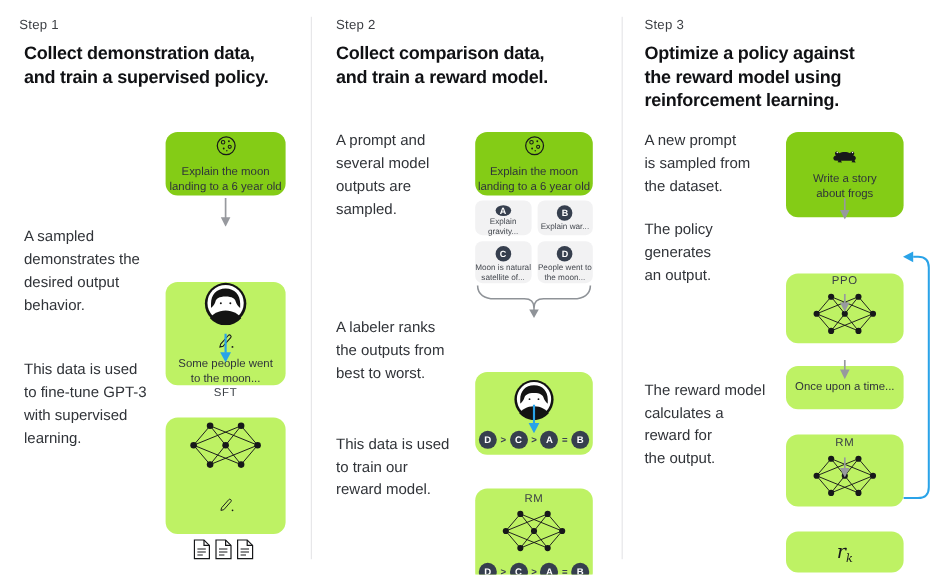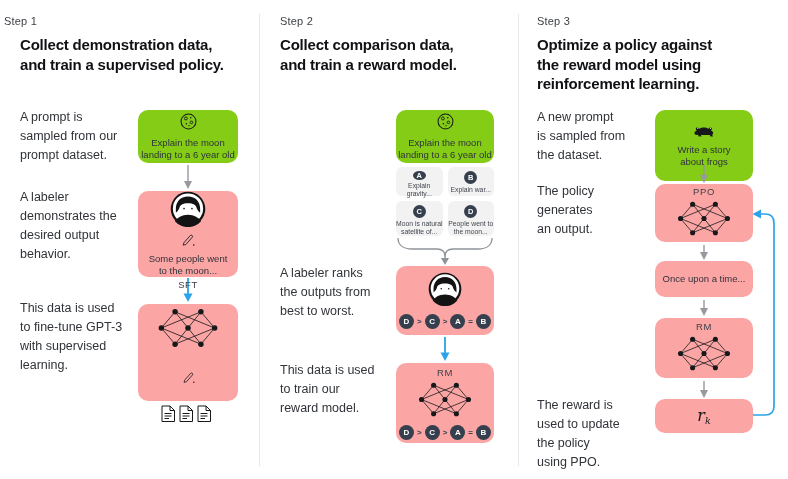--- a/index.html
+++ b/index.html
@@ -8,48 +8,45 @@
     font-family:"Liberation Sans","DejaVu Sans",sans-serif;color:#2f3136;
   }
   .abs{position:absolute;}
   .ml{white-space:pre-line;}
   .step-label{font-size:11px;color:#3c3f44;letter-spacing:.2px;}
   .heading{font-size:15px;line-height:19.5px;font-weight:bold;color:#101114;letter-spacing:-.2px;}
   .para{font-size:12.5px;line-height:19px;color:#303338;width:120px;}
   .divider{width:1px;background:#e7e7e9;}
   .card{border-radius:10px;display:flex;flex-direction:column;align-items:center;justify-content:center;text-align:center;}
   .card-blue{background:#84cc16;}
-  .card-gray{background:#fca5a5;}
+  .card-gray{background:#bef264;margin-top:44px;}
   .card-text{font-size:9.5px;line-height:12px;color:#2f333a;}
   .net-label{font-size:9.5px;color:#3a3f46;letter-spacing:.6px;}
   .mini-card{background:#f2f2f3;border-radius:6px;display:flex;flex-direction:column;align-items:center;justify-content:flex-start;padding-top:4px;}
   .mini-letter{width:13px;height:13px;border-radius:50%;background:#363f4e;color:#fff;font-size:7.5px;font-weight:bold;display:flex;align-items:center;justify-content:center;}
   .mini-text{font-size:6.8px;line-height:8px;color:#43474e;text-align:center;margin-top:2px;}
   .rank-row{display:flex;align-items:center;gap:3px;}
   .rank-circle{width:15px;height:15px;border-radius:50%;background:#363f4e;color:#fff;font-size:8px;font-weight:bold;display:flex;align-items:center;justify-content:center;}
   .rank-op{font-size:8px;font-weight:bold;color:#3a4150;}
   .reward-math{font-family:"DejaVu Serif",serif;font-style:italic;font-size:16px;color:#17181a;}
   .reward-sub{font-size:9.5px;vertical-align:-3px;}
 </style>
 </head>
 <body>
 
 <div id="canvas">
 
   <div class="abs divider" style="left:259px;top:14px;height:452px;"></div>
   <div class="abs divider" style="left:518px;top:14px;height:452px;"></div>
 
-  <div class="abs step-label" style="left:4px;top:15px;">Step 1</div>
+  <div class="abs step-label" style="left:16px;top:15px;">Step 1</div>
   <div class="abs heading ml" style="left:20px;top:35px;width:220px;">Collect demonstration data,
 and train a supervised policy.</div>
 
-  <div class="abs para ml" style="left:20px;top:108px;">A prompt is
-sampled from our
-prompt dataset.</div>
-  <div class="abs para ml" style="left:20px;top:188px;">A labeler
+  <div class="abs para ml" style="left:20px;top:188px;">A sampled
 demonstrates the
 desired output
 behavior.</div>
   <div class="abs para ml" style="left:20px;top:299px;">This data is used
 to fine-tune GPT-3
 with supervised
 learning.</div>
 
   <div class="abs card card-blue" style="left:138px;top:110px;width:100px;height:53px;gap:2px;">
     <span>
@@ -156,20 +153,24 @@
             <line x1="39.5" y1="13.5" x2="44" y2="13.5"></line>
         </g>
       </svg>
     </span>
   </div>
 
   <div class="abs step-label" style="left:280px;top:15px;">Step 2</div>
   <div class="abs heading ml" style="left:280px;top:35px;width:220px;">Collect comparison data,
 and train a reward model.</div>
 
+  <div class="abs para ml" style="left:280px;top:108px;">A prompt and
+several model
+outputs are
+sampled.</div>
   <div class="abs para ml" style="left:280px;top:264px;">A labeler ranks
 the outputs from
 best to worst.</div>
   <div class="abs para ml" style="left:280px;top:361px;">This data is used
 to train our
 reward model.</div>
 
   <div class="abs card card-blue" style="left:396px;top:110px;width:98px;height:53px;gap:2px;">
     <span>
       <svg width="19" height="19" viewBox="0 0 22 22">
@@ -287,24 +288,24 @@
   <div class="abs para ml" style="left:537px;top:108px;">A new prompt
 is sampled from
 the dataset.</div>
 
   <div class="abs heading ml" style="left:537px;top:35px;width:230px;">Optimize a policy against
 the reward model using
 reinforcement learning.</div>
   <div class="abs para ml" style="left:537px;top:182px;">The policy
 generates
 an output.</div>
-  <div class="abs para ml" style="left:537px;top:396px;">The reward is
-used to update
-the policy
-using PPO.</div>
+  <div class="abs para ml" style="left:537px;top:316px;">The reward model
+calculates a
+reward for
+the output.</div>
 
   <div class="abs card card-blue" style="left:655px;top:110px;width:98px;height:71px;gap:2px;">
     <span>
       <svg width="22" height="14" viewBox="0 0 30 19">
         <path d="M3.5,14.5 C1,13 1.8,9.5 5,9 L4,7.5 C3,5 6,3.2 7.6,5.3 L8.6,6.5 C12,4.3 17.5,4.3 21,6.5 L22,5.3 C23.6,3.2 26.6,5 25.6,7.5 L24.6,9 C27.8,9.5 28.6,13 26.1,14.5 L27.4,17 L22.6,16.6 L23.6,14.8 L10.6,14.8 L11.8,17 L6.8,16.6 L7.8,14.8 Z" fill="#17181a"></path>
         <circle cx="6.4" cy="5.6" r="0.8" fill="#fff"></circle>
         <circle cx="23.8" cy="5.6" r="0.8" fill="#fff"></circle>
       </svg>
     </span>
     <div class="card-text ml">Write a story

